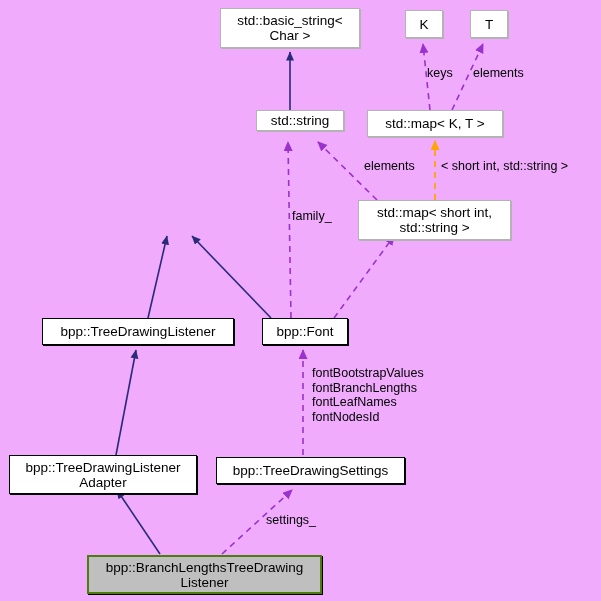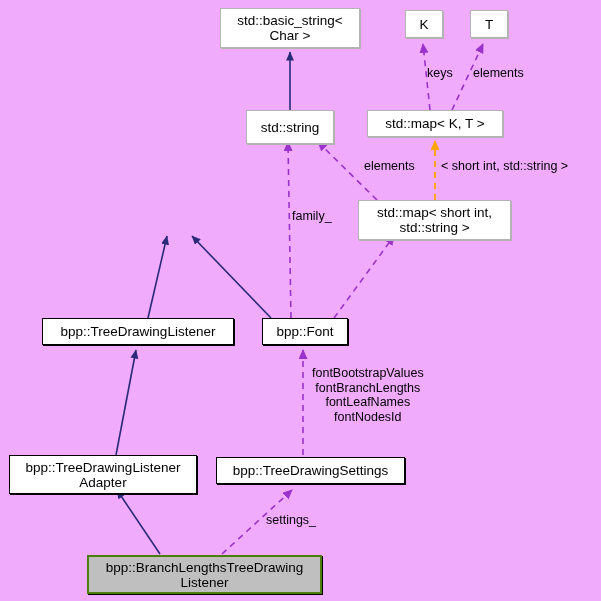--- a/index.html
+++ b/index.html
@@ -48,21 +48,20 @@
     border: 2px solid #4d7c0f;
     box-shadow: 1px 1px 0 0 #000000;
     background: #bfbfbf;
   }
   .edge-label {
     position: absolute;
     font-size: 12.5px;
     line-height: 14.5px;
     color: #000000;
     white-space: pre;
-    text-align: center;
     z-index: 4;
     background: transparent;
   }
 </style>
 </head>
 <body>
 
 <div id="diagram">
 
   <svg id="edges" viewBox="0 0 601 601" xmlns="http://www.w3.org/2000/svg">
@@ -131,21 +130,21 @@
     </g>
   </svg>
 
   <div class="node lib" style="left:220px; top:8px; width:140px; height:40px;">std::basic_string&lt;
 Char &gt;</div>
 
   <div class="node lib" style="left:405px; top:10px; width:38px; height:28px;">K</div>
 
   <div class="node lib" style="left:470px; top:10px; width:38px; height:28px;">T</div>
 
-  <div class="node lib" style="left:246px; top:110px; width:88px; height:34px;text-align:right;">std::string</div>
+  <div class="node lib" style="left:256px; top:110px; width:88px; height:21px;text-align:right;">std::string</div>
 
   <div class="node lib" style="left:367px; top:110px; width:136px; height:27px;">std::map&lt; K, T &gt;</div>
 
   <div class="node lib" style="left:358px; top:200px; width:153px; height:40px;">std::map&lt; short int,
 std::string &gt;</div>
 
 
   <div class="node solid" style="left:42px; top:318px; width:192px; height:27px;">bpp::TreeDrawingListener</div>
 
   <div class="node solid" style="left:262px; top:318px; width:86px; height:27px;">bpp::Font</div>

